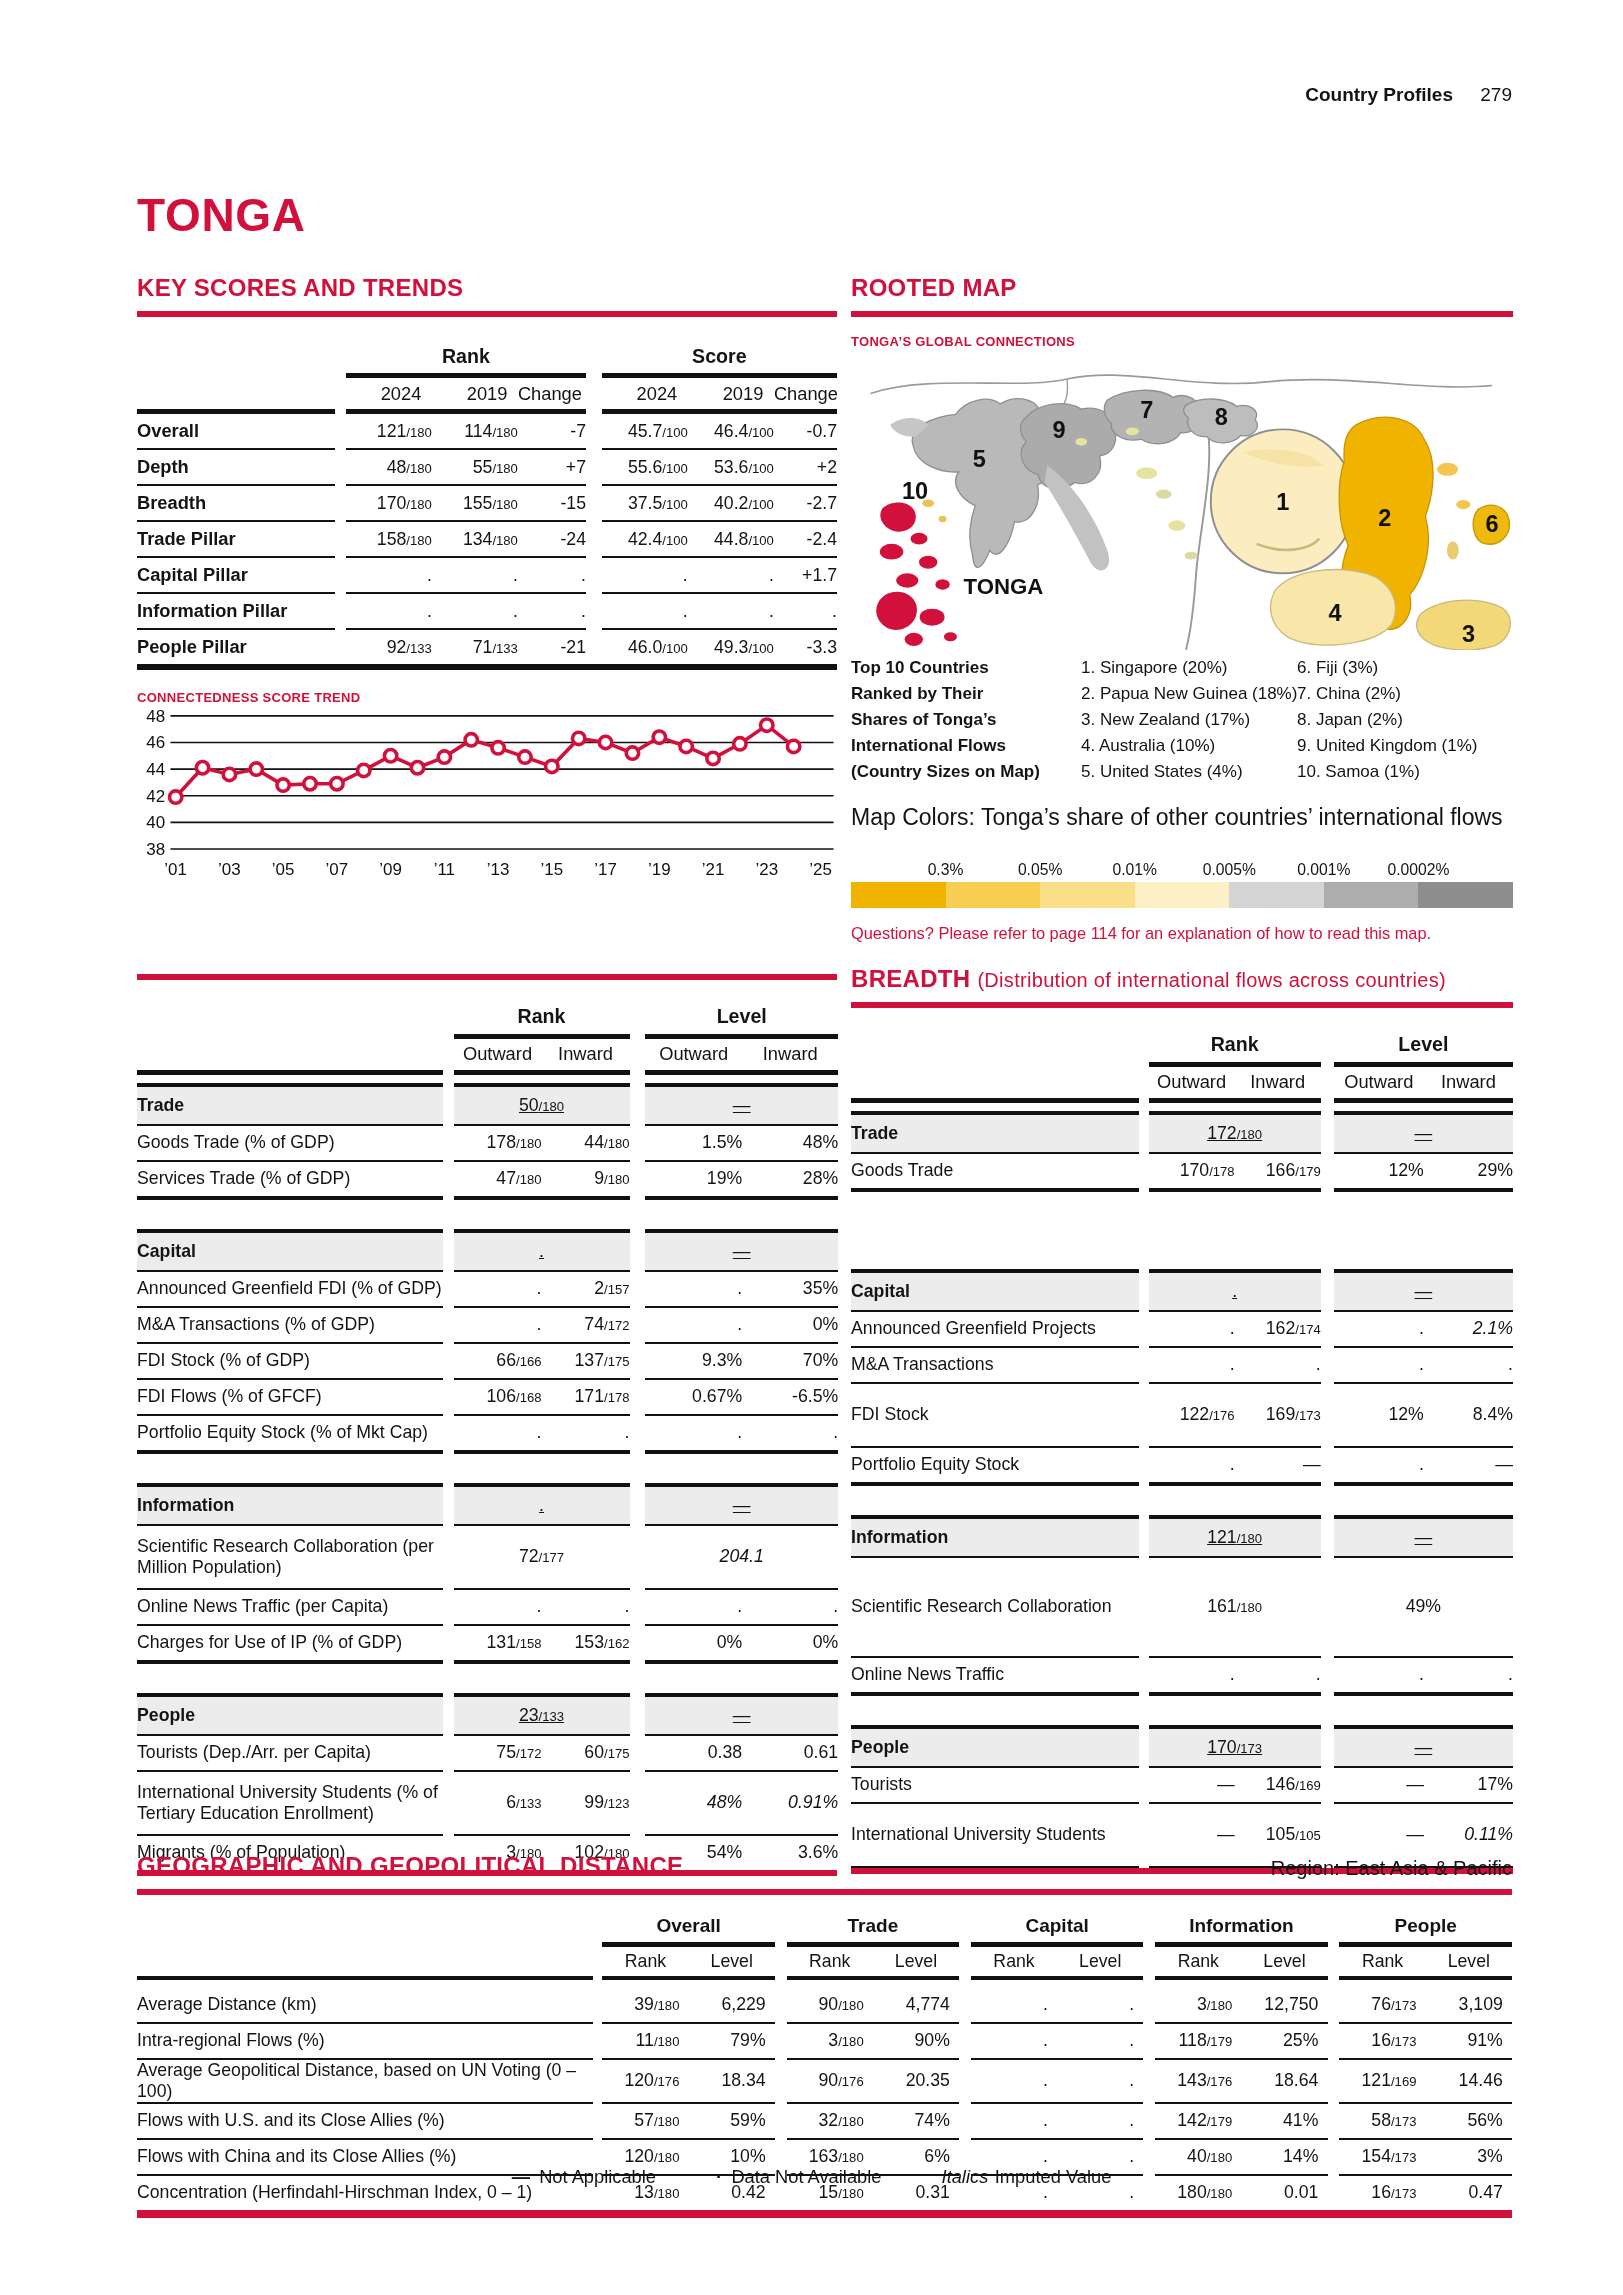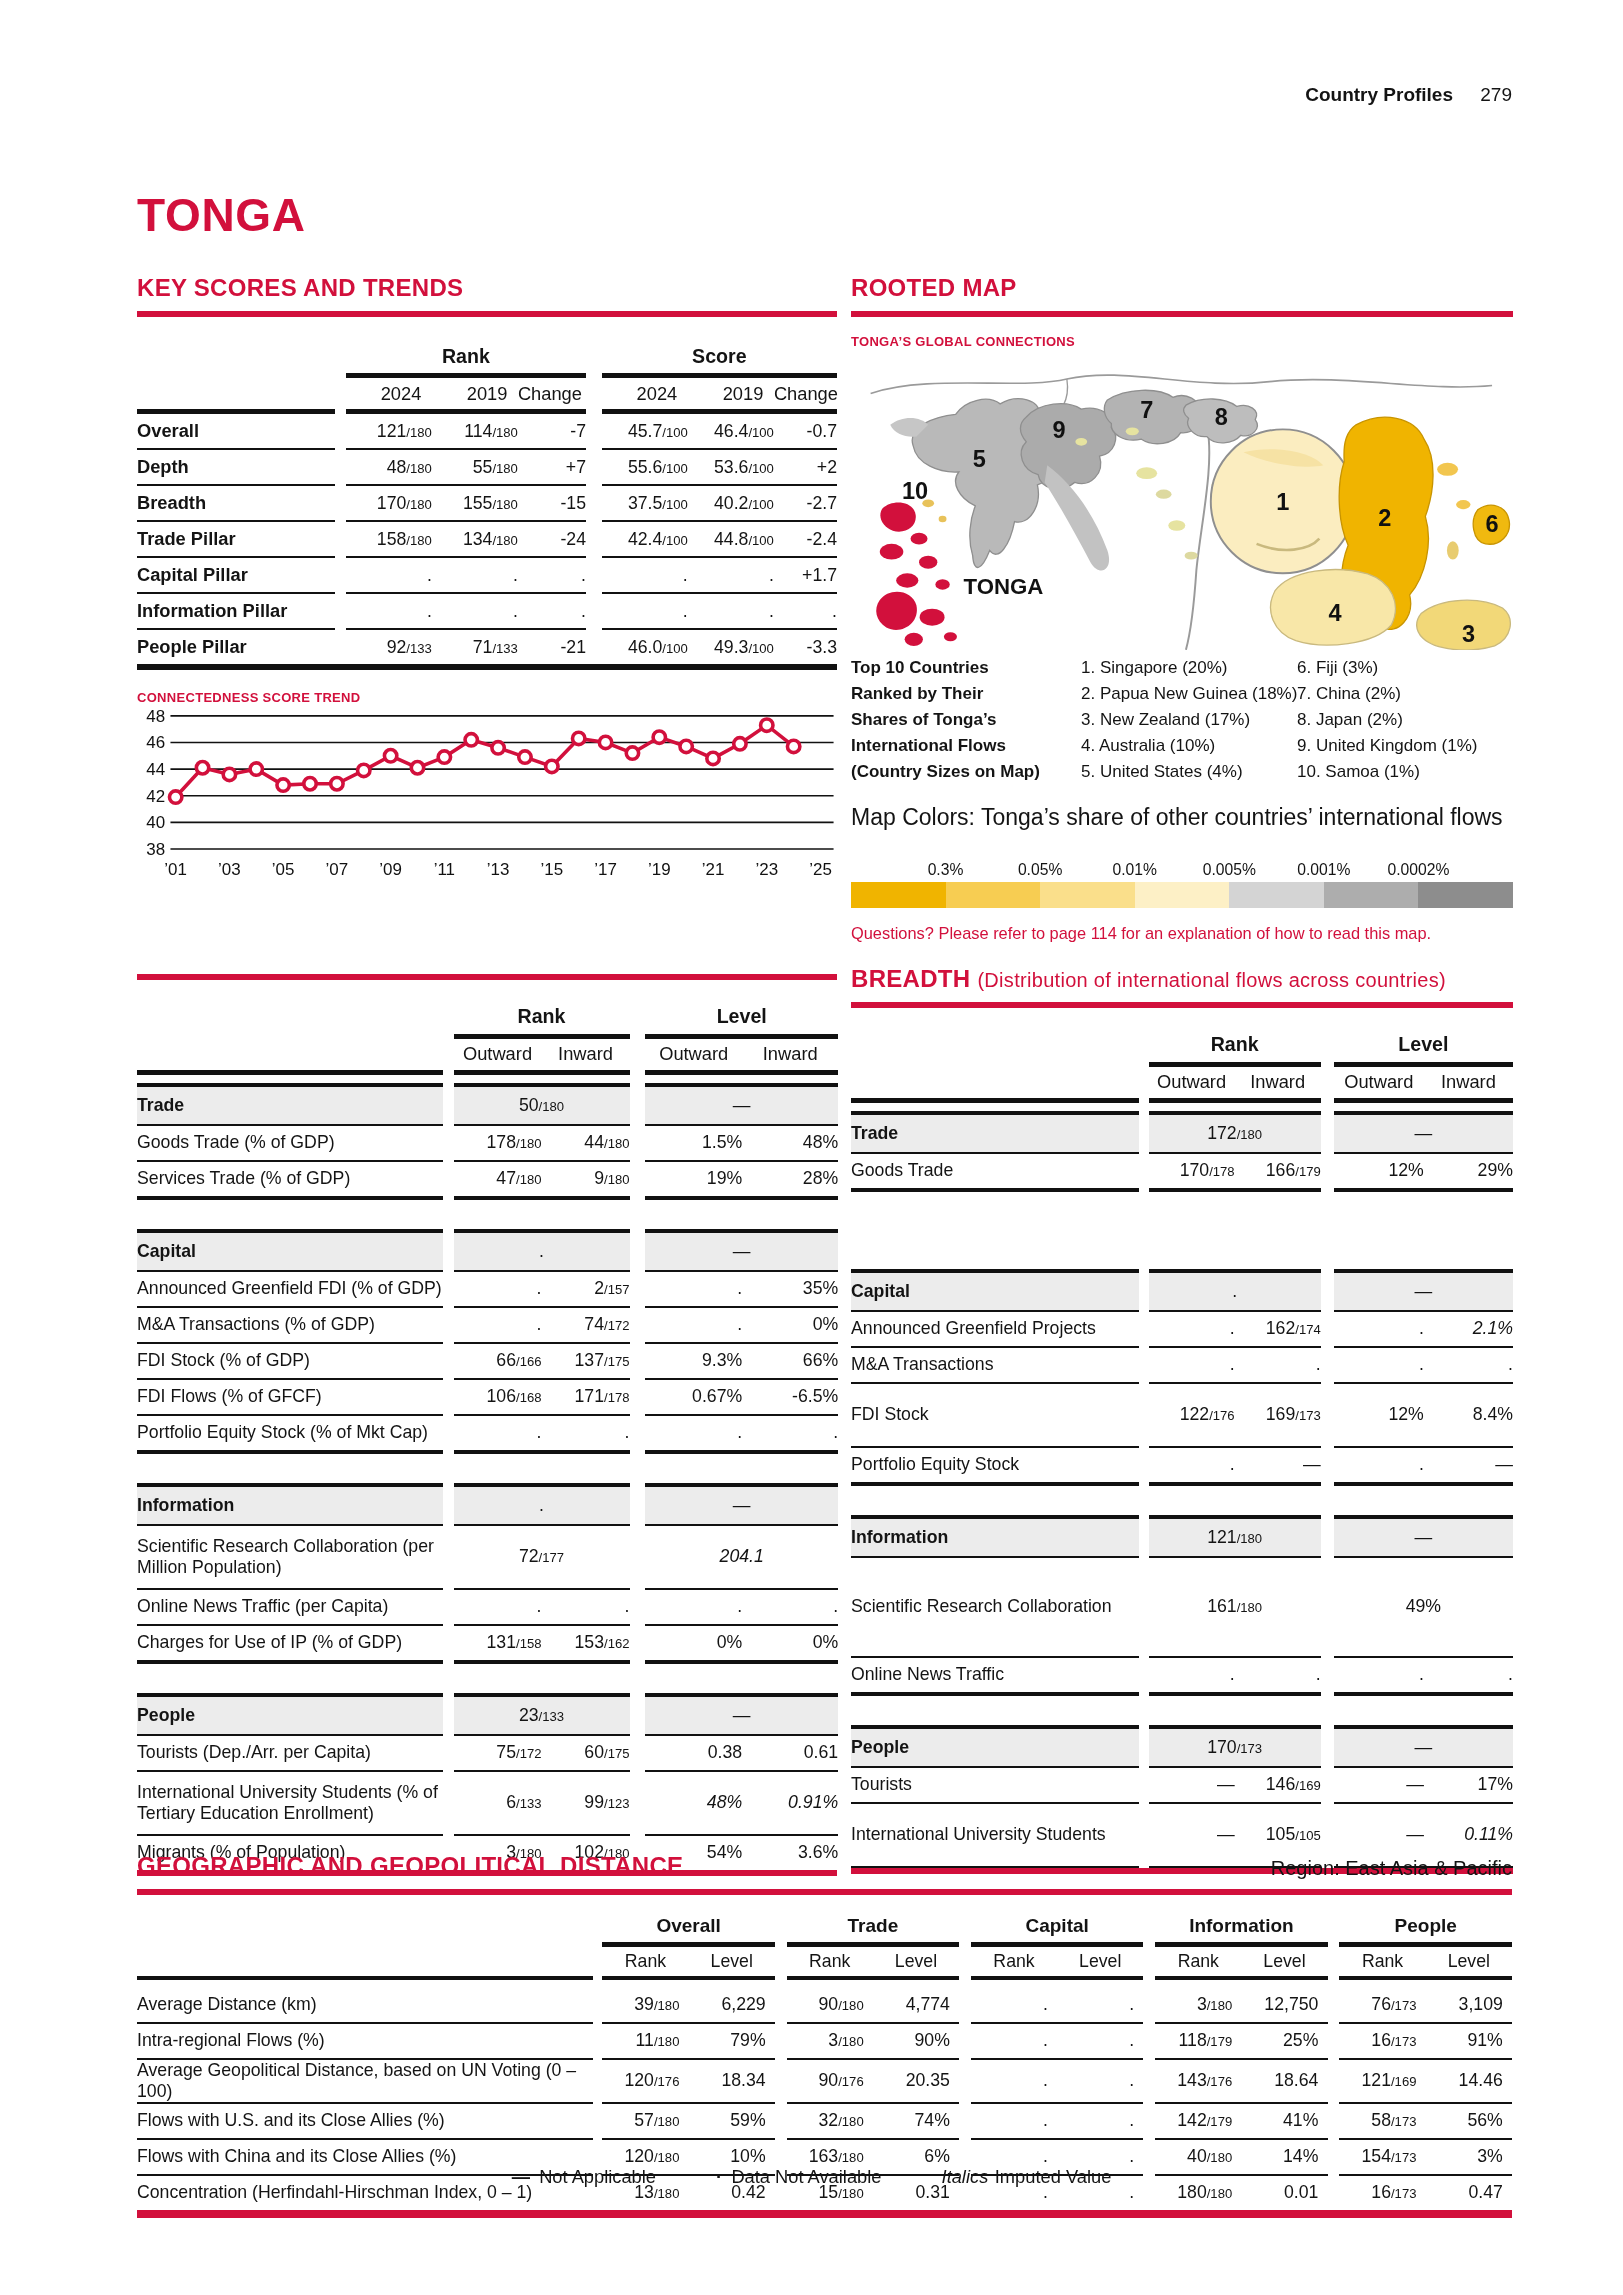--- a/index.html
+++ b/index.html
@@ -41,21 +41,21 @@
   td.gap{border:none !important;background:none !important;}
   .den{font-size:0.74em;}
   .imp{font-style:italic;}
 
   tr.ghead td{font-size:19.6px;font-weight:bold;text-align:center;height:34px;}
   tr.ghead td.grp{border-bottom:5.2px solid #111;}
   tr.sub td{font-size:18.3px;text-align:center;height:31px;border-bottom:5.2px solid #111;}
   tr.sub td.num{text-align:right;padding-right:10.5px;}
   tr.gapline td{height:7.9px;border:none;}
   tr.cat td{background:var(--grayrow);font-weight:bold;height:37px;border-top:4.6px solid #111;border-bottom:2.6px solid #111;}
-  tr.cat td.ctr{font-weight:normal;}
+  tr.cat td.ctr{font-weight:normal;text-decoration:underline;}
   tr.row td{height:34px;border-bottom:2px solid #111;}
   tr.row.end td{border-bottom:4.6px solid #111;}
   tr.row.tall td{height:62px;}
   tr.row.xtall td{height:98px;}
   tr.row.last td{border-bottom:none;}
   tr.spacer td{height:29px;border:none;}
   tr.spacer.big td{height:77px;}
 
   
   .keytable tr.sub td{border-bottom:5.2px solid #111;}
@@ -493,21 +493,21 @@
         <td class="num">.</td>
         <td class="num">0%</td>
       </tr>
       <tr class="row">
         <td class="lbl">FDI Stock (% of GDP)</td>
             <td class="gap"></td>
         <td class="num">66<span class="den">/166</span></td>
         <td class="num">137<span class="den">/175</span></td>
         <td class="gap"></td>
         <td class="num">9.3%</td>
-        <td class="num">66%</td>
+        <td class="num">70%</td>
       </tr>
       <tr class="row">
         <td class="lbl">FDI Flows (% of GFCF)</td>
             <td class="gap"></td>
         <td class="num">106<span class="den">/168</span></td>
         <td class="num">171<span class="den">/178</span></td>
         <td class="gap"></td>
         <td class="num">0.67%</td>
         <td class="num">-6.5%</td>
       </tr>

